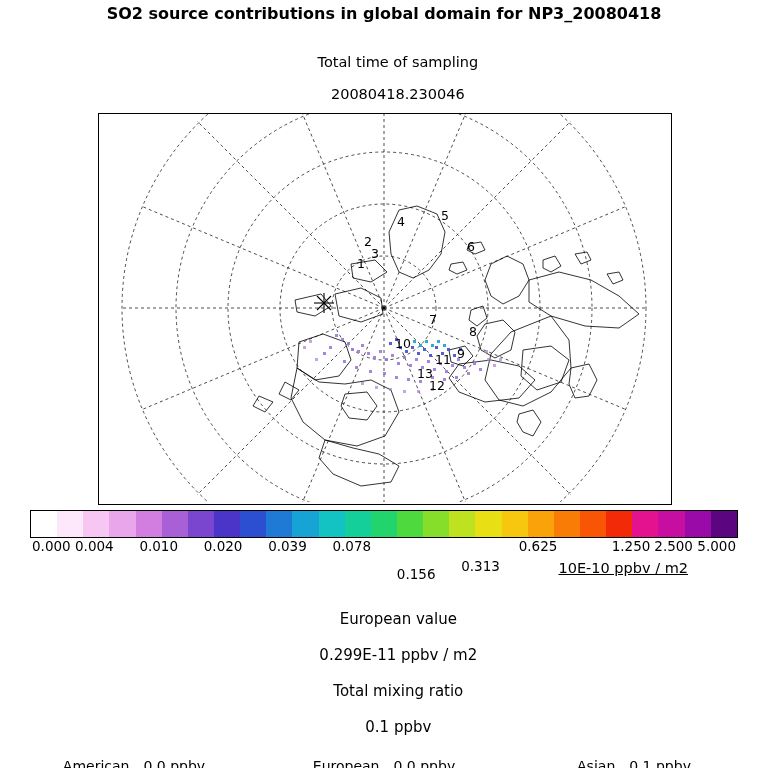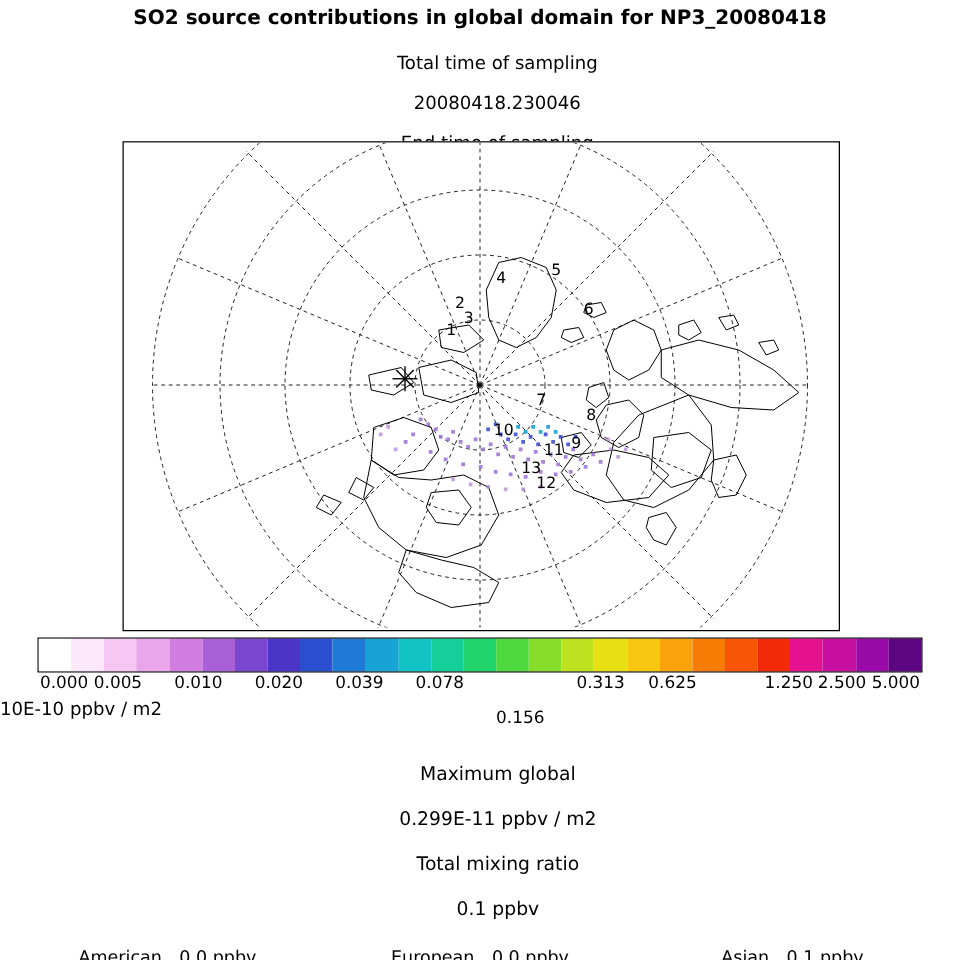--- a/index.html
+++ b/index.html
@@ -23,21 +23,21 @@
 
   
   .header {
     text-align: center;
     padding-top: 4px;
   }
   .title {
     font-size: 16px;
     font-weight: bold;
     letter-spacing: 0px;
-    margin: 0 0 4px 0;
+    margin: 0 0 15px 0;
     text-align: center;
   }
   .subline {
     font-size: 14.5px;
     margin: 0 0 3px 0;
     white-space: pre;
   }
   .sub-sampling .gap { display:inline-block; width: 22px; }
 
   
@@ -84,22 +84,23 @@
     position: absolute;
     top: 0;
     transform: translateX(-50%);
     white-space: nowrap;
   }
   .cb-unit {
     position: absolute;
     top: 560px;
     left: 0;
     width: 688px;
-    text-align: left;
+    text-align: right;
     font-size: 14.5px;
+    text-decoration: underline;
   }
 
   
   .stats {
     position: absolute;
     left: 0;
     top: 592px;
     width: 768px;
     font-size: 14.5px;
   }
@@ -377,38 +378,38 @@
         <div class="cell" style="background: rgb(243, 42, 7);"></div>
         <div class="cell" style="background: rgb(229, 18, 143);"></div>
         <div class="cell" style="background: rgb(198, 15, 160);"></div>
         <div class="cell" style="background: rgb(154, 10, 168);"></div>
         <div class="cell" style="background: rgb(91, 5, 128);"></div>
       </div>
   </div>
 
   <div class="cb-labels" id="cb-labels">
       <span style="left: 32px; transform: translateX(0px);">0.000</span>
-      <span style="left: 94.3636px;">0.005</span>
+      <span style="left: 94.3636px;">0.004</span>
       <span style="left: 158.727px;">0.010</span>
       <span style="left: 223.091px; text-align: center;">0.020</span>
       <span style="left: 287.455px;">0.039</span>
       <span style="left: 351.818px;">0.078</span>
       <span style="left: 416.182px; margin-top: 28px;">0.156</span>
-      <span style="left: 480.545px;">0.313</span>
+      <span style="left: 480.545px; margin-top: 20px;">0.313</span>
       <span style="left: 538px; text-align: right;">0.625</span>
       <span style="left: 631px;">1.250</span>
       <span style="left: 673.636px;">2.500</span>
       <span style="left: 736px; transform: translateX(-100%);">5.000</span>
     </div>
 
   <div class="cb-unit">10E-10 ppbv / m2</div>
 
   <div class="stats">
     <div class="row row1">
-      <span>Maximum global</span>
+      <span>European value</span>
       <span>&nbsp;&nbsp;</span>
       <span>0.299E-11 ppbv / m2</span>
       <span class="gap"></span>
       <span>Total mixing ratio</span>
       <span>&nbsp;&nbsp;&nbsp;</span>
       <span>0.1 ppbv</span>
     </div>
 
     <div class="grid3">
       <div class="cellpair">

